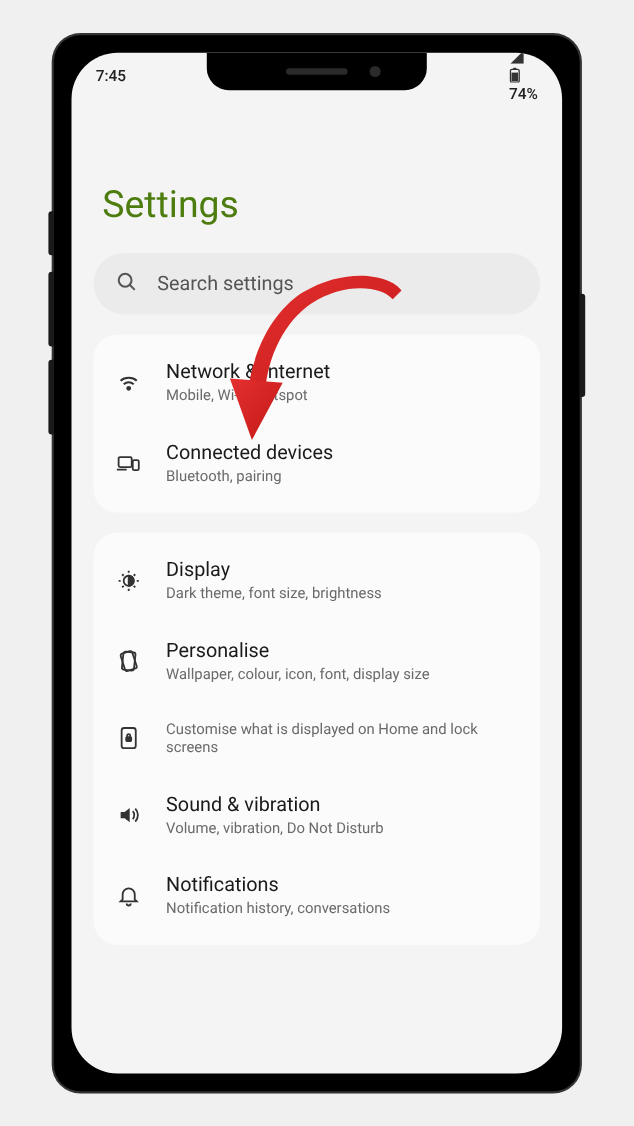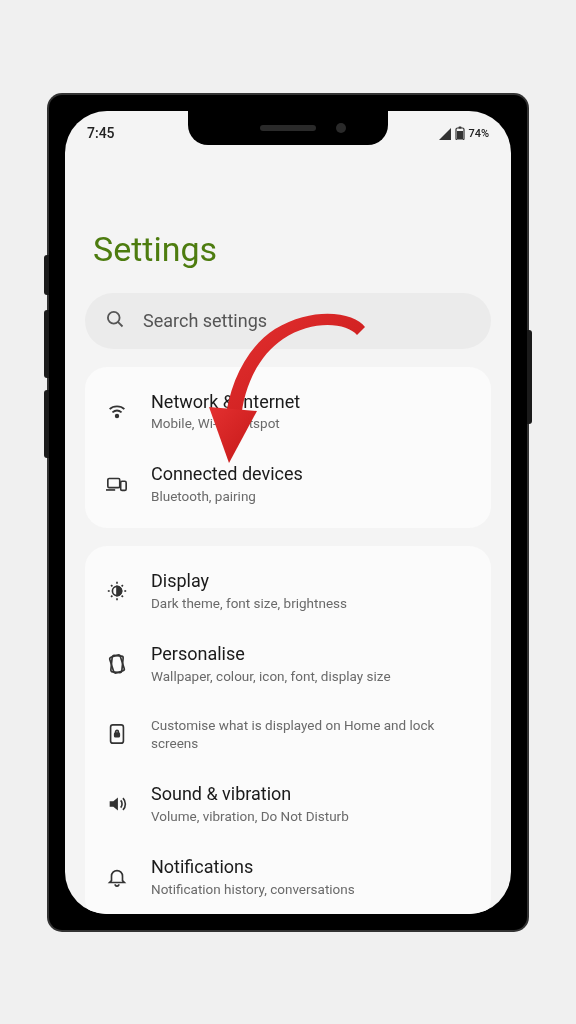--- a/index.html
+++ b/index.html
@@ -8,23 +8,23 @@
       height: 1024px;
       background: #f0f0f0;
       font-family: -apple-system, BlinkMacSystemFont, 'Segoe UI', Roboto, sans-serif;
       display: flex;
       align-items: center;
       justify-content: center;
       overflow: hidden;
     }
     .phone-frame {
       width: 478px;
-      height: 835px;
+      height: 960px;
       background: #000;
-      border-radius: 13px;
+      border-radius: 24px;
       padding: 16px;
       position: relative;
       box-shadow: 0 0 0 2px #333;
     }
     .side-btn-left-1 { position: absolute; left: -5px; top: 160px; width: 5px; height: 40px; background: #1a1a1a; border-radius: 3px 0 0 3px; }
     .side-btn-left-2 { position: absolute; left: -5px; top: 215px; width: 5px; height: 68px; background: #1a1a1a; border-radius: 3px 0 0 3px; }
     .side-btn-left-3 { position: absolute; left: -5px; top: 295px; width: 5px; height: 68px; background: #1a1a1a; border-radius: 3px 0 0 3px; }
     .side-btn-right { position: absolute; right: -5px; top: 235px; width: 5px; height: 94px; background: #1a1a1a; border-radius: 0 3px 3px 0; }
     .screen {
       width: 100%;
@@ -54,21 +54,21 @@
     .status-bar {
       display: flex;
       justify-content: space-between;
       align-items: center;
       padding: 8px 22px 0;
       font-size: 14px;
       font-weight: 500;
       color: #222;
       height: 36px;
     }
-    .status-right { display: flex; align-items: flex-end; gap: 3px; font-size: 11px; }
+    .status-right { display: flex; align-items: flex-start; gap: 3px; font-size: 14px; flex-direction: column; }
     .status-icons { display: flex; align-items: center; gap: 2px; }
     .content {
       padding: 0 20px;
       height: calc(100% - 36px);
       overflow: hidden;
     }
     .page-title {
       font-size: 34px;
       font-weight: 400;
       color: #4d7c0f;

